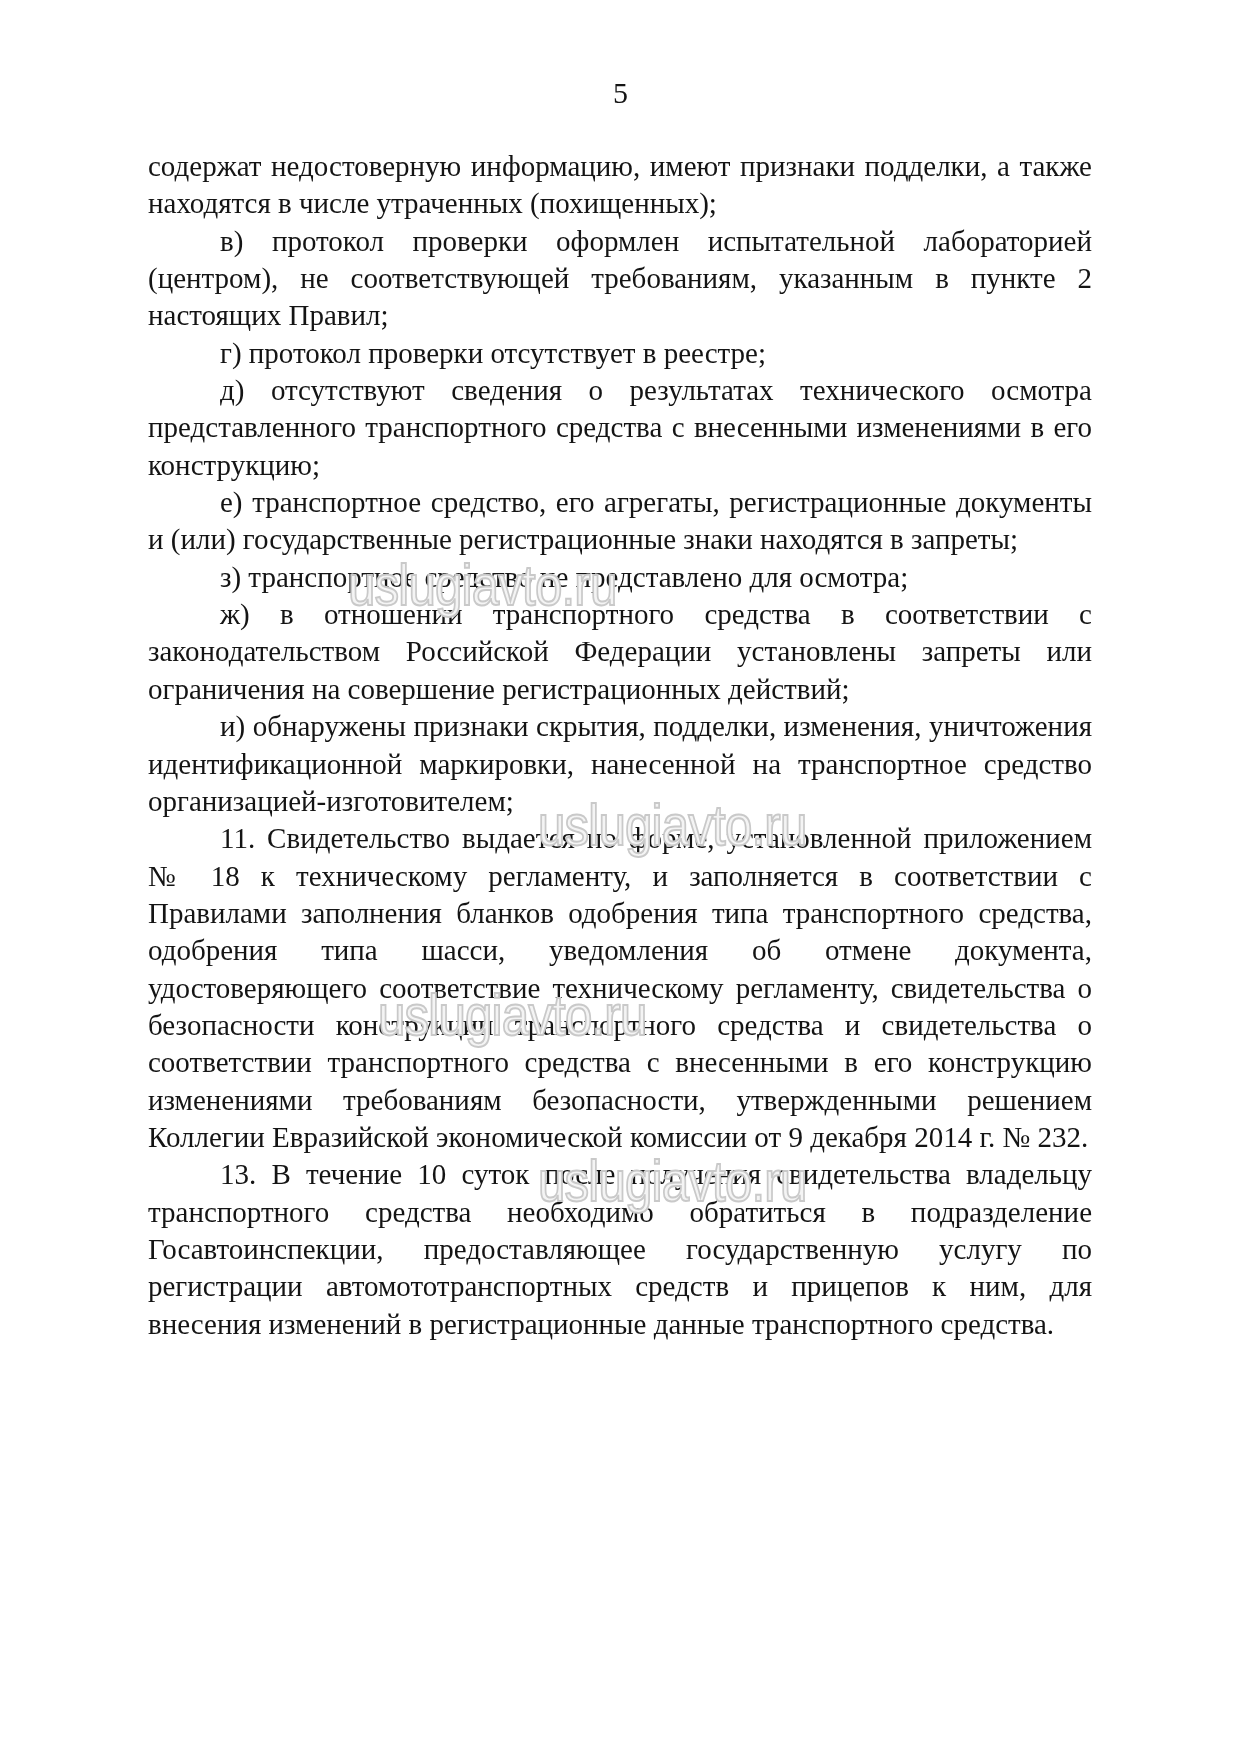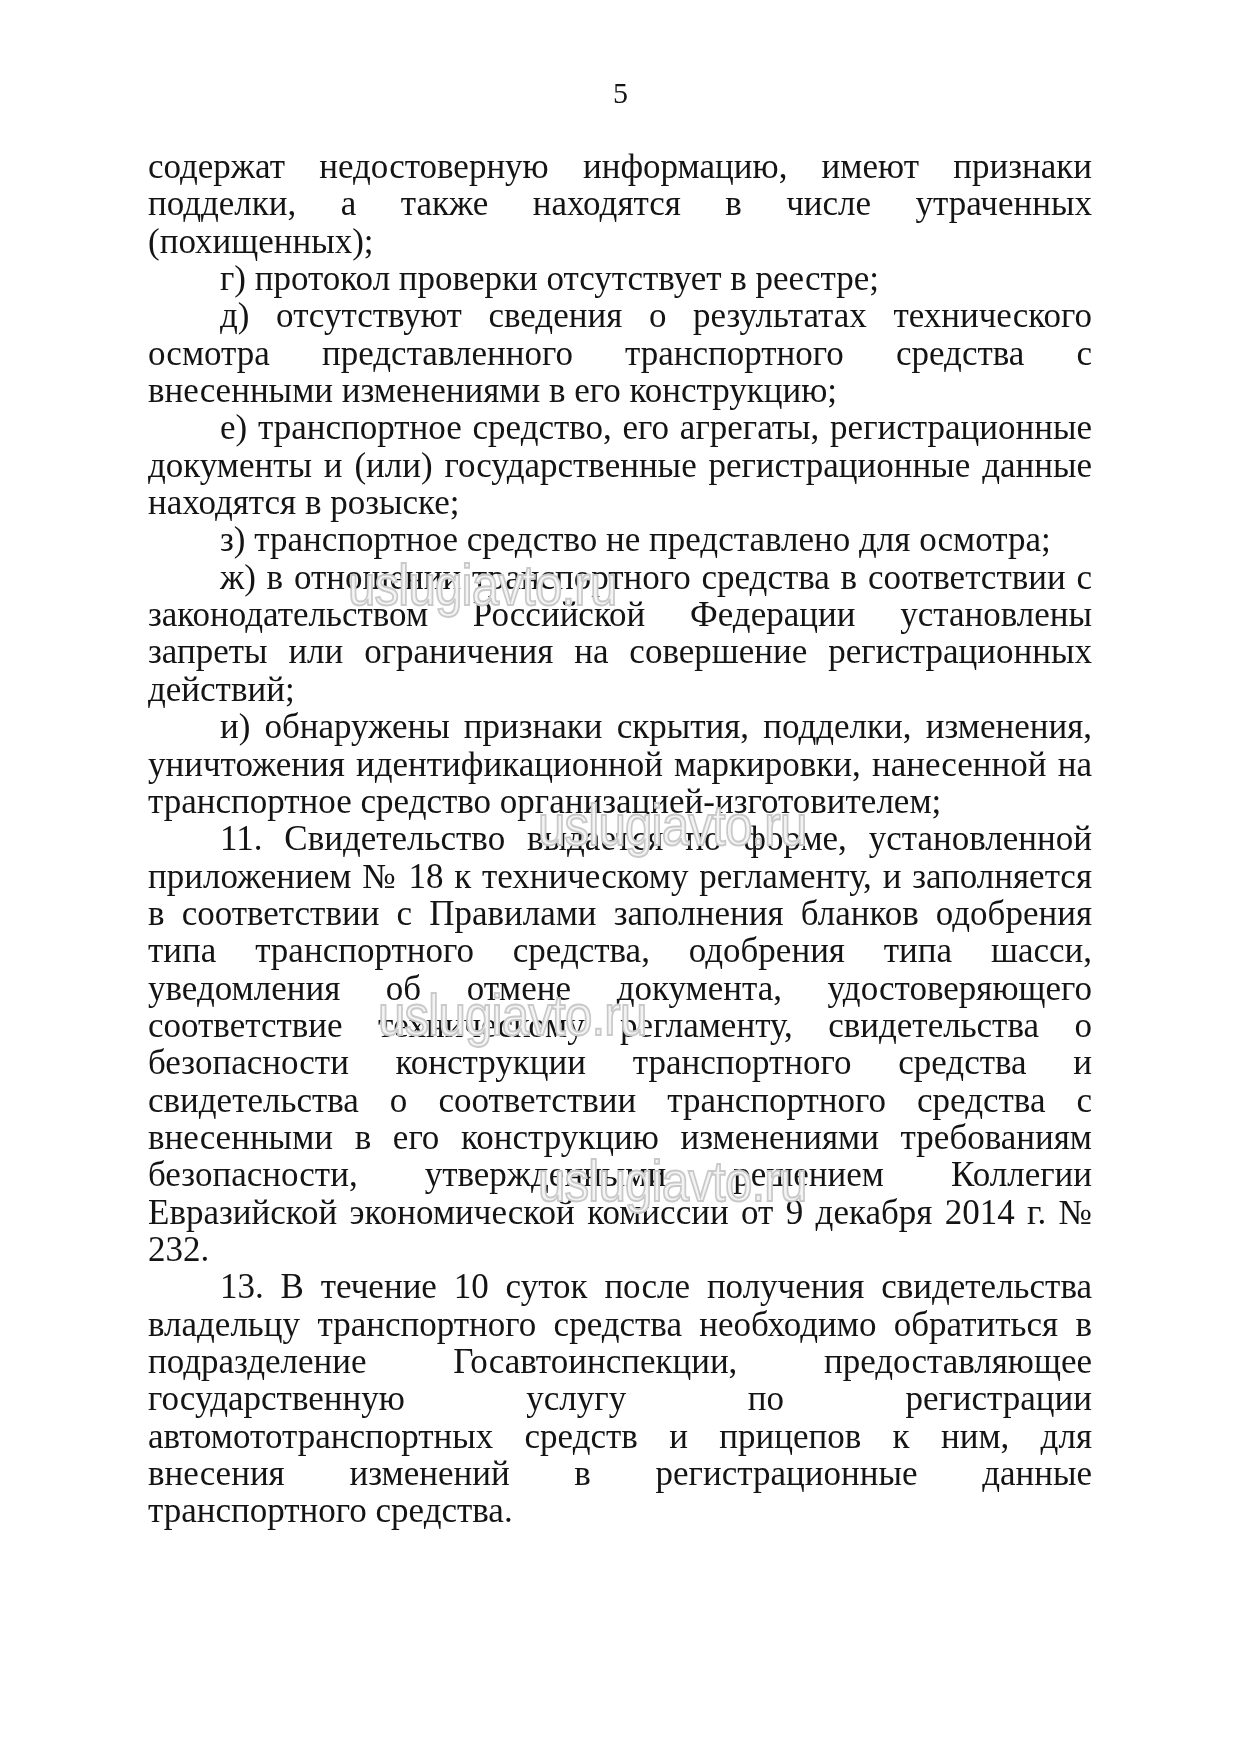--- a/index.html
+++ b/index.html
@@ -24,21 +24,21 @@
     text-align: center;
     font-size: 30px;
     line-height: 34px;
     color: #141414;
   }
   .content {
     position: absolute;
     top: 148px;
     left: 148px;
     width: 944px;
-    font-size: 35px;
+    font-size: 29px;
     line-height: 37.35px;
     text-align: justify;
     color: #141414;
   }
   .content p {
     margin: 0;
     padding: 0;
     text-indent: 72px;
   }
   .content p.p-first {
@@ -66,23 +66,24 @@
 </style>
 </head>
 <body>
 
 <div class="page">
 
   <div class="page-number">5</div>
 
   <div class="content">
     <p class="p-first">содержат недостоверную информацию, имеют признаки подделки, а также находятся в числе утраченных (похищенных);</p>
+    <p>в) протокол проверки оформлен испытательной лабораторией (центром), не соответствующей требованиям, указанным в пункте 2 настоящих Правил;</p>
     <p>г) протокол проверки отсутствует в реестре;</p>
     <p>д) отсутствуют сведения о результатах технического осмотра представленного транспортного средства с внесенными изменениями в его конструкцию;</p>
-    <p>е) транспортное средство, его агрегаты, регистрационные документы и (или) государственные регистрационные данные находятся в розыске;</p>
+    <p>е) транспортное средство, его агрегаты, регистрационные документы и (или) государственные регистрационные знаки находятся в запреты;</p>
     <p>з) транспортное средство не представлено для осмотра;</p>
     <p>ж) в отношении транспортного средства в соответствии с законодательством Российской Федерации установлены запреты или ограничения на совершение регистрационных действий;</p>
     <p>и) обнаружены признаки скрытия, подделки, изменения, уничтожения идентификационной маркировки, нанесенной на транспортное средство организацией-изготовителем;</p>
     <p>11. Свидетельство выдается по форме, установленной приложением № 18 к техническому регламенту, и заполняется в соответствии с Правилами заполнения бланков одобрения типа транспортного средства, одобрения типа шасси, уведомления об отмене документа, удостоверяющего соответствие техническому регламенту, свидетельства о безопасности конструкции транспортного средства и свидетельства о соответствии транспортного средства с внесенными в его конструкцию изменениями требованиям безопасности, утвержденными решением Коллегии Евразийской экономической комиссии от 9 декабря 2014 г. № 232.</p>
     <p>13. В течение 10 суток после получения свидетельства владельцу транспортного средства необходимо обратиться в подразделение Госавтоинспекции, предоставляющее государственную услугу по регистрации автомототранспортных средств и прицепов к ним, для внесения изменений в регистрационные данные транспортного средства.</p>
   </div>
 
   <div class="watermark wm-1">uslugiavto.ru</div>
   <div class="watermark wm-2">uslugiavto.ru</div>
   <div class="watermark wm-3">uslugiavto.ru</div>

